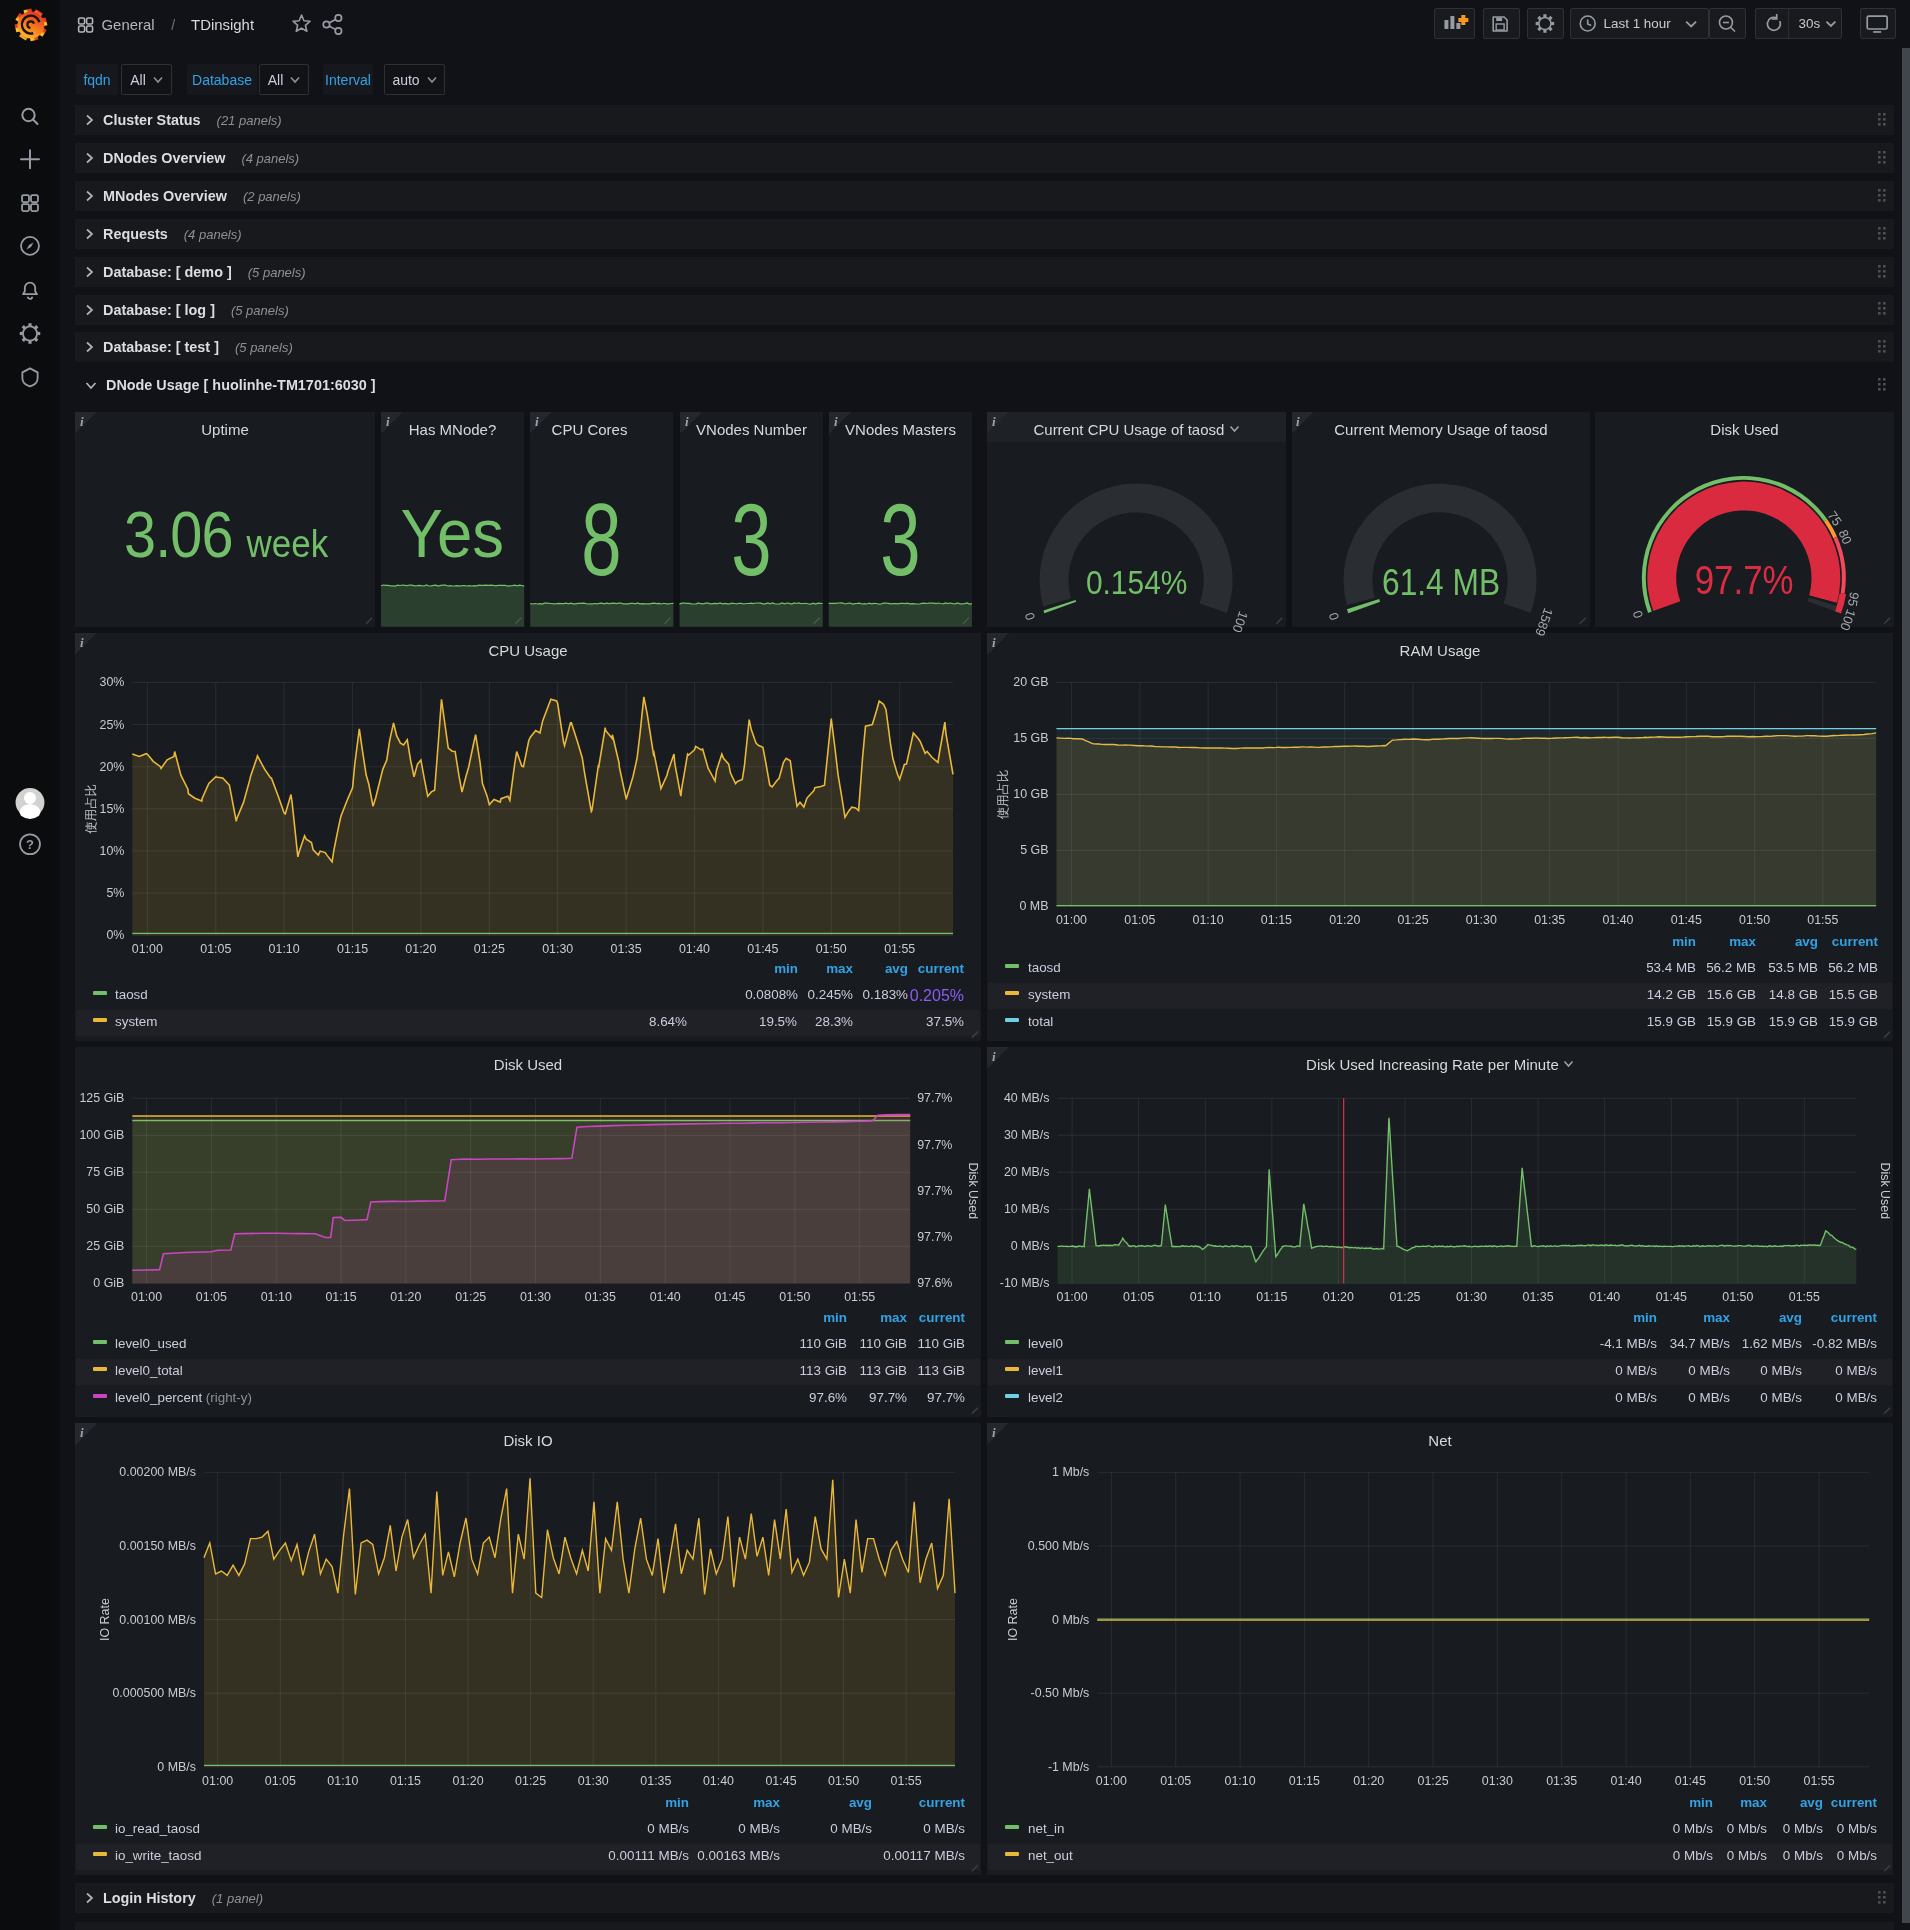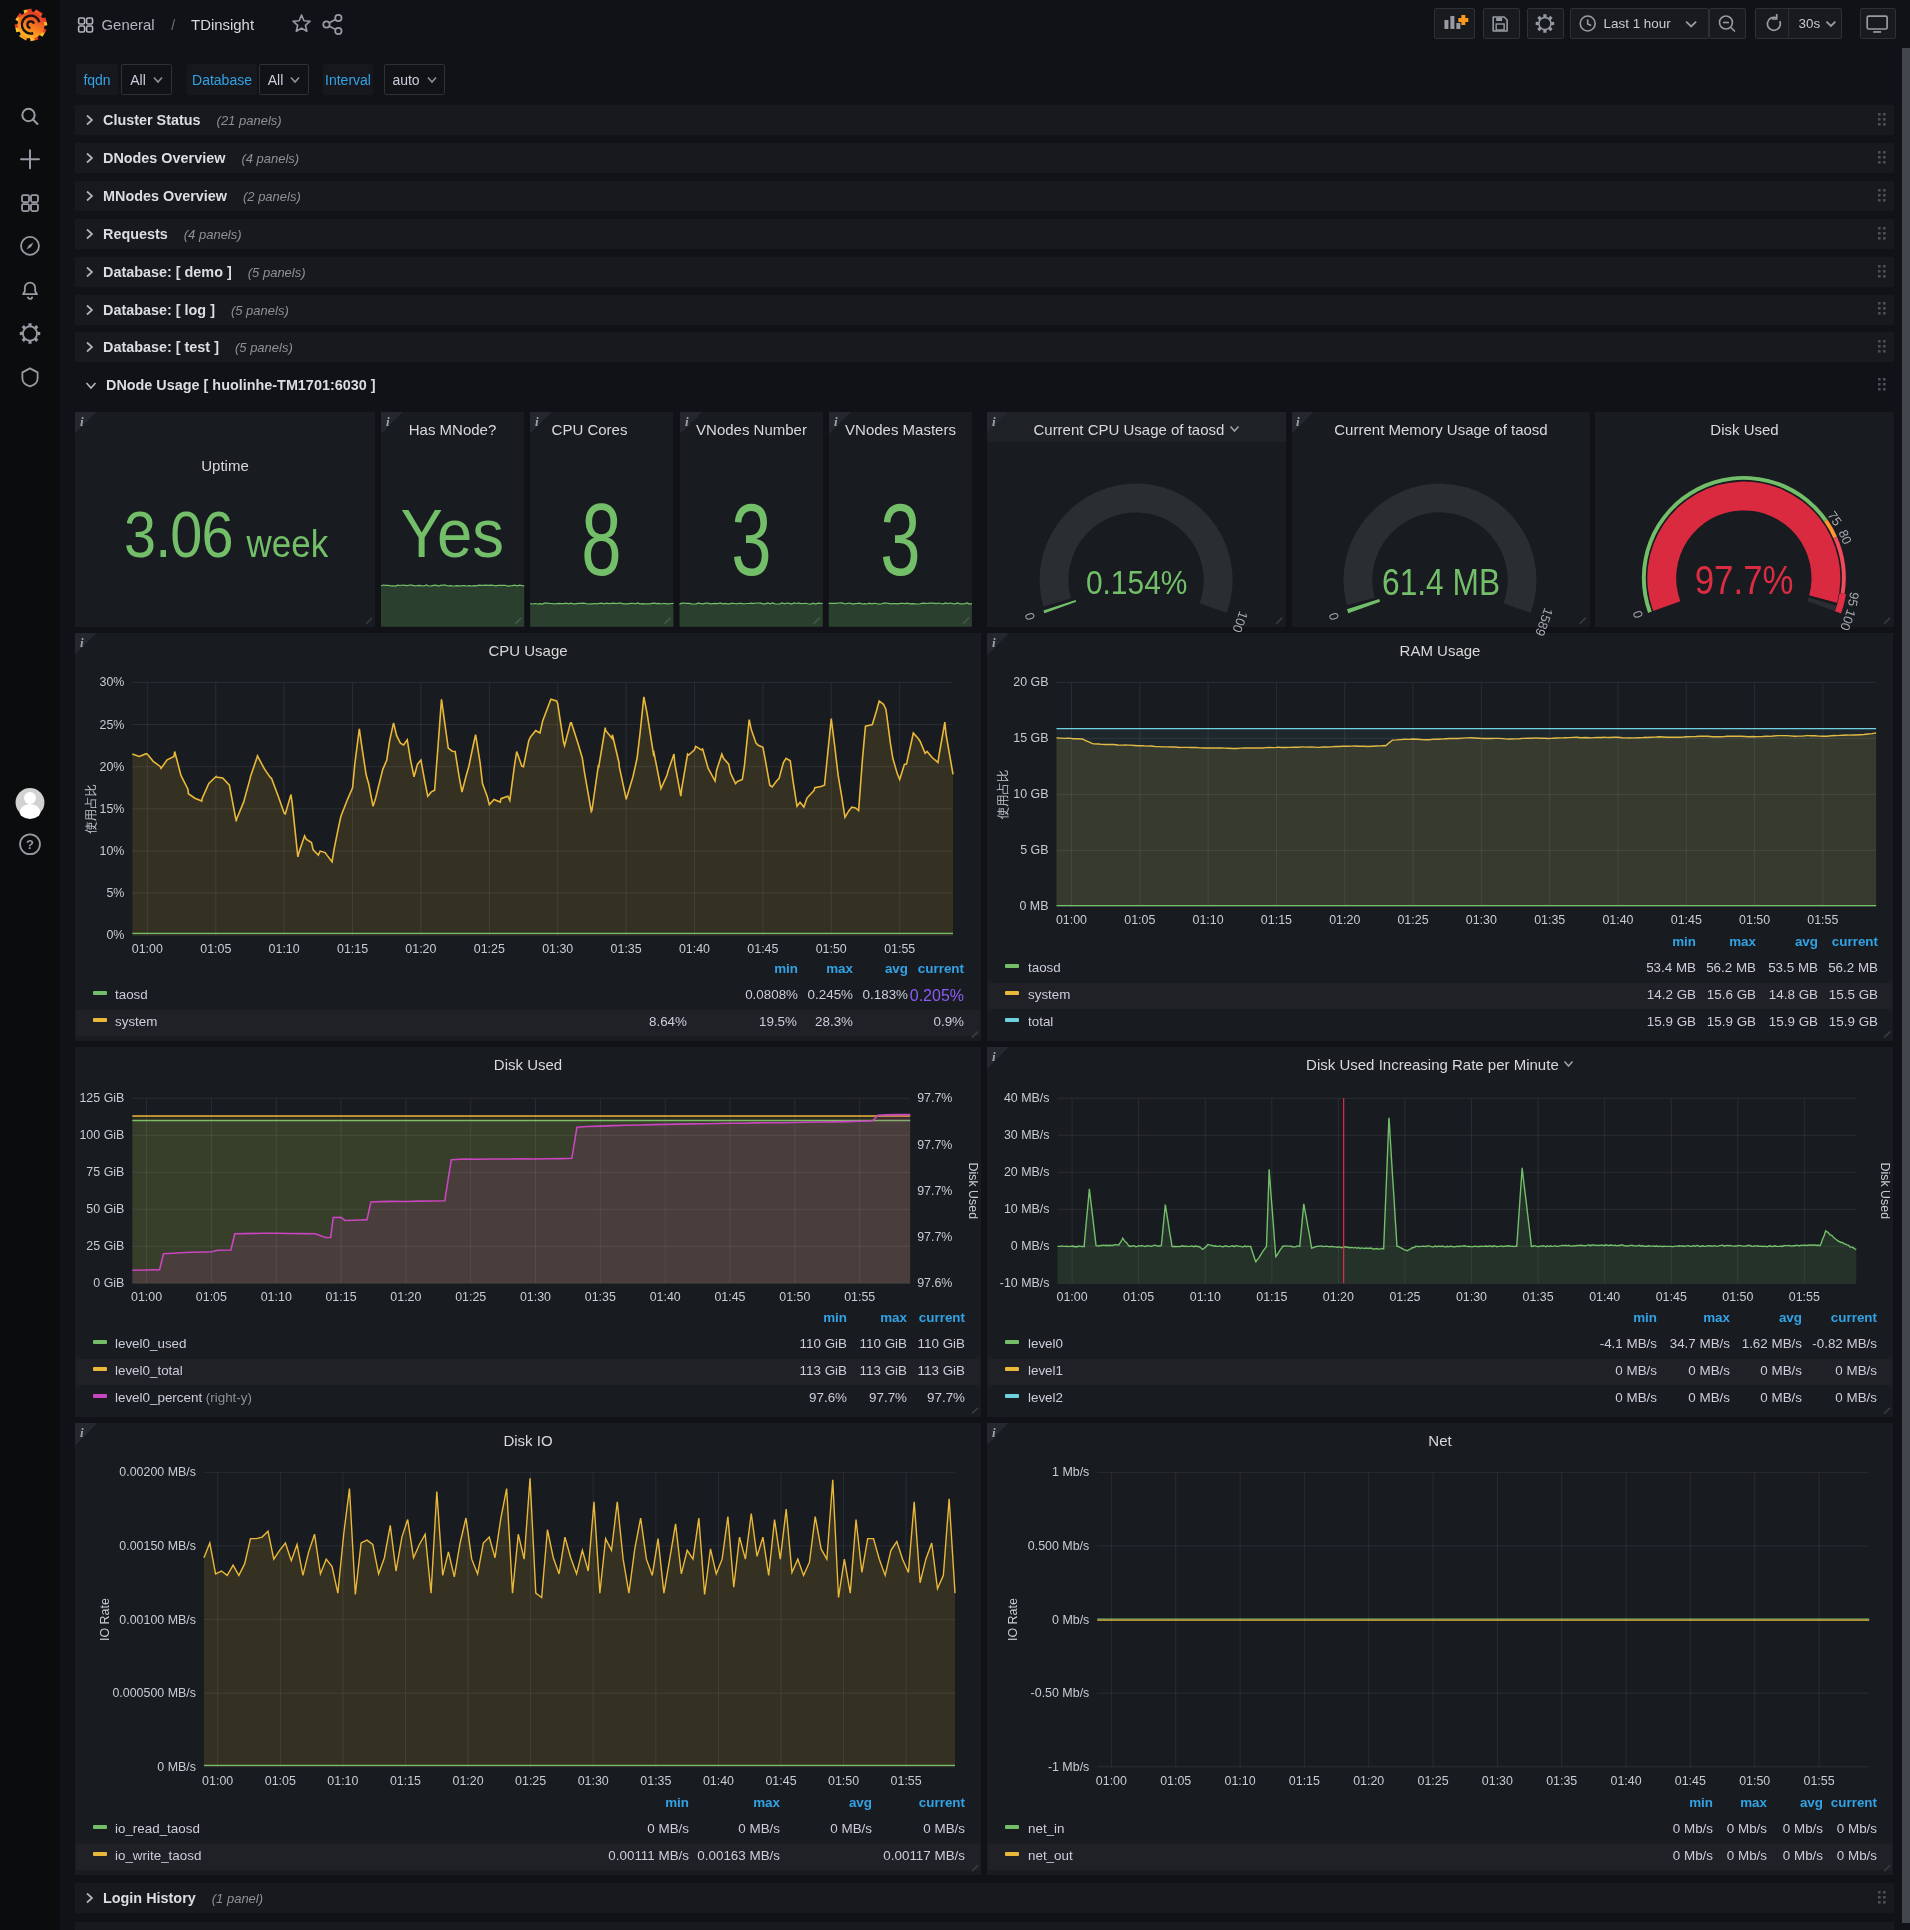--- a/index.html
+++ b/index.html
@@ -242,21 +242,21 @@
   </div>
 <svg class="abs" style="left:1877px;top:377px" width="14" height="16" viewBox="0 0 14 16">
     <rect x="1" y="1" width="2.6" height="2.6" fill="#4a4e55"></rect>
     <rect x="1" y="6" width="2.6" height="2.6" fill="#4a4e55"></rect>
     <rect x="1" y="11" width="2.6" height="2.6" fill="#4a4e55"></rect>
     <rect x="6" y="1" width="2.6" height="2.6" fill="#4a4e55"></rect>
     <rect x="6" y="6" width="2.6" height="2.6" fill="#4a4e55"></rect>
     <rect x="6" y="11" width="2.6" height="2.6" fill="#4a4e55"></rect>
   </svg>
 <div class="panel" style="left:75px;top:412px;width:300px;height:215px;"></div>
-<div class="ptitle" style="left:75px;top:421px;width:300px;margin-top:36px;">Uptime</div>
+<div class="ptitle" style="left:75px;top:421px;width:300px;">Uptime</div>
 <div class="abs" style="left:75px;top:412px;width:22px;height:22px;background:linear-gradient(135deg,#24272d 0 50%,transparent 50% 100%);"></div>
 <div class="abs" style="left:80px;top:414px;font-family:'Liberation Serif',serif;font-style:italic;font-weight:700;font-size:13px;color:#9fa4aa;">i</div>
 <div class="abs" style="left:75px;top:468px;width:300px;height:134px;display:flex;align-items:center;justify-content:center;">
     <span style="color:#73bf69;font-weight:500;"><span style="display:inline-block;font-size:64px;transform:scaleX(0.9);letter-spacing:-1px;">3.06</span><span style="display:inline-block;font-size:38px;transform:scaleX(0.92);margin-left:4px;">week</span></span>
   </div>
 <div class="panel" style="left:381px;top:412px;width:143px;height:215px;"></div>
 <div class="ptitle" style="left:381px;top:421px;width:143px;">Has MNode?</div>
 <div class="abs" style="left:381px;top:412px;width:22px;height:22px;background:linear-gradient(135deg,#24272d 0 50%,transparent 50% 100%);"></div>
 <div class="abs" style="left:386px;top:414px;font-family:'Liberation Serif',serif;font-style:italic;font-weight:700;font-size:13px;color:#9fa4aa;">i</div>
 <div class="abs" style="left:381px;top:466px;width:143px;height:134px;display:flex;align-items:center;justify-content:center;">
@@ -312,21 +312,21 @@
 <span class="abs" style="left:649px;top:987px;width:149px;text-align:right;color:#ccccdc;font-size:13.4px;">0.0808%</span>
 <span class="abs" style="left:704px;top:987px;width:149px;text-align:right;color:#ccccdc;font-size:13.4px;">0.245%</span>
 <span class="abs" style="left:759px;top:987px;width:149px;text-align:right;color:#ccccdc;font-size:13.4px;">0.183%</span>
 <span class="abs" style="left:815px;top:987px;width:149px;text-align:right;color:#8b5cf6;font-size:16px;">0.205%</span>
 <div class="abs" style="left:76px;top:1010px;width:904px;height:26px;background:rgba(204,204,220,0.04);"></div>
 <span class="abs" style="left:93px;top:1016px;width:14px;height:4px;border-radius:1px;background:#eab839;margin-top:2px;"></span>
 <span class="abs lgname" style="left:115px;top:1014px;font-size:13.4px;">system</span>
 <span class="abs" style="left:649px;top:1014px;width:149px;text-align:left;color:#ccccdc;font-size:13.4px;">8.64%</span>
 <span class="abs" style="left:704px;top:1014px;width:149px;text-align:right;color:#ccccdc;font-size:13.4px;">28.3%</span>
 <span class="abs" style="left:759px;top:1014px;width:149px;color:#ccccdc;font-size:13.4px;">19.5%</span>
-<span class="abs" style="left:815px;top:1014px;width:149px;text-align:right;color:#ccccdc;font-size:13.4px;">0.9%</span>
+<span class="abs" style="left:815px;top:1014px;width:149px;text-align:right;color:#ccccdc;font-size:13.4px;">37.5%</span>
 <div class="panel" style="left:987px;top:633px;width:906px;height:408px;"></div>
 <div class="ptitle" style="left:987px;top:642px;width:906px;">RAM Usage</div>
 <div class="abs" style="left:987px;top:633px;width:22px;height:22px;background:linear-gradient(135deg,#24272d 0 50%,transparent 50% 100%);"></div>
 <div class="abs" style="left:992px;top:635px;font-family:'Liberation Serif',serif;font-style:italic;font-weight:700;font-size:13px;color:#9fa4aa;">i</div>
 <span class="abs" style="left:1547px;top:934px;width:149px;text-align:right;color:#33a2e5;font-weight:700;font-size:13.4px;">min</span>
 <span class="abs" style="left:1607px;top:934px;width:149px;text-align:right;color:#33a2e5;font-weight:700;font-size:13.4px;">max</span>
 <span class="abs" style="left:1669px;top:934px;width:149px;text-align:right;color:#33a2e5;font-weight:700;font-size:13.4px;">avg</span>
 <span class="abs" style="left:1729px;top:934px;width:149px;text-align:right;color:#33a2e5;font-weight:700;font-size:13.4px;">current</span>
 <span class="abs" style="left:1005px;top:962px;width:14px;height:4px;border-radius:1px;background:#73bf69;margin-top:2px;"></span>
 <span class="abs lgname" style="left:1028px;top:960px;font-size:13.4px;">taosd</span>

